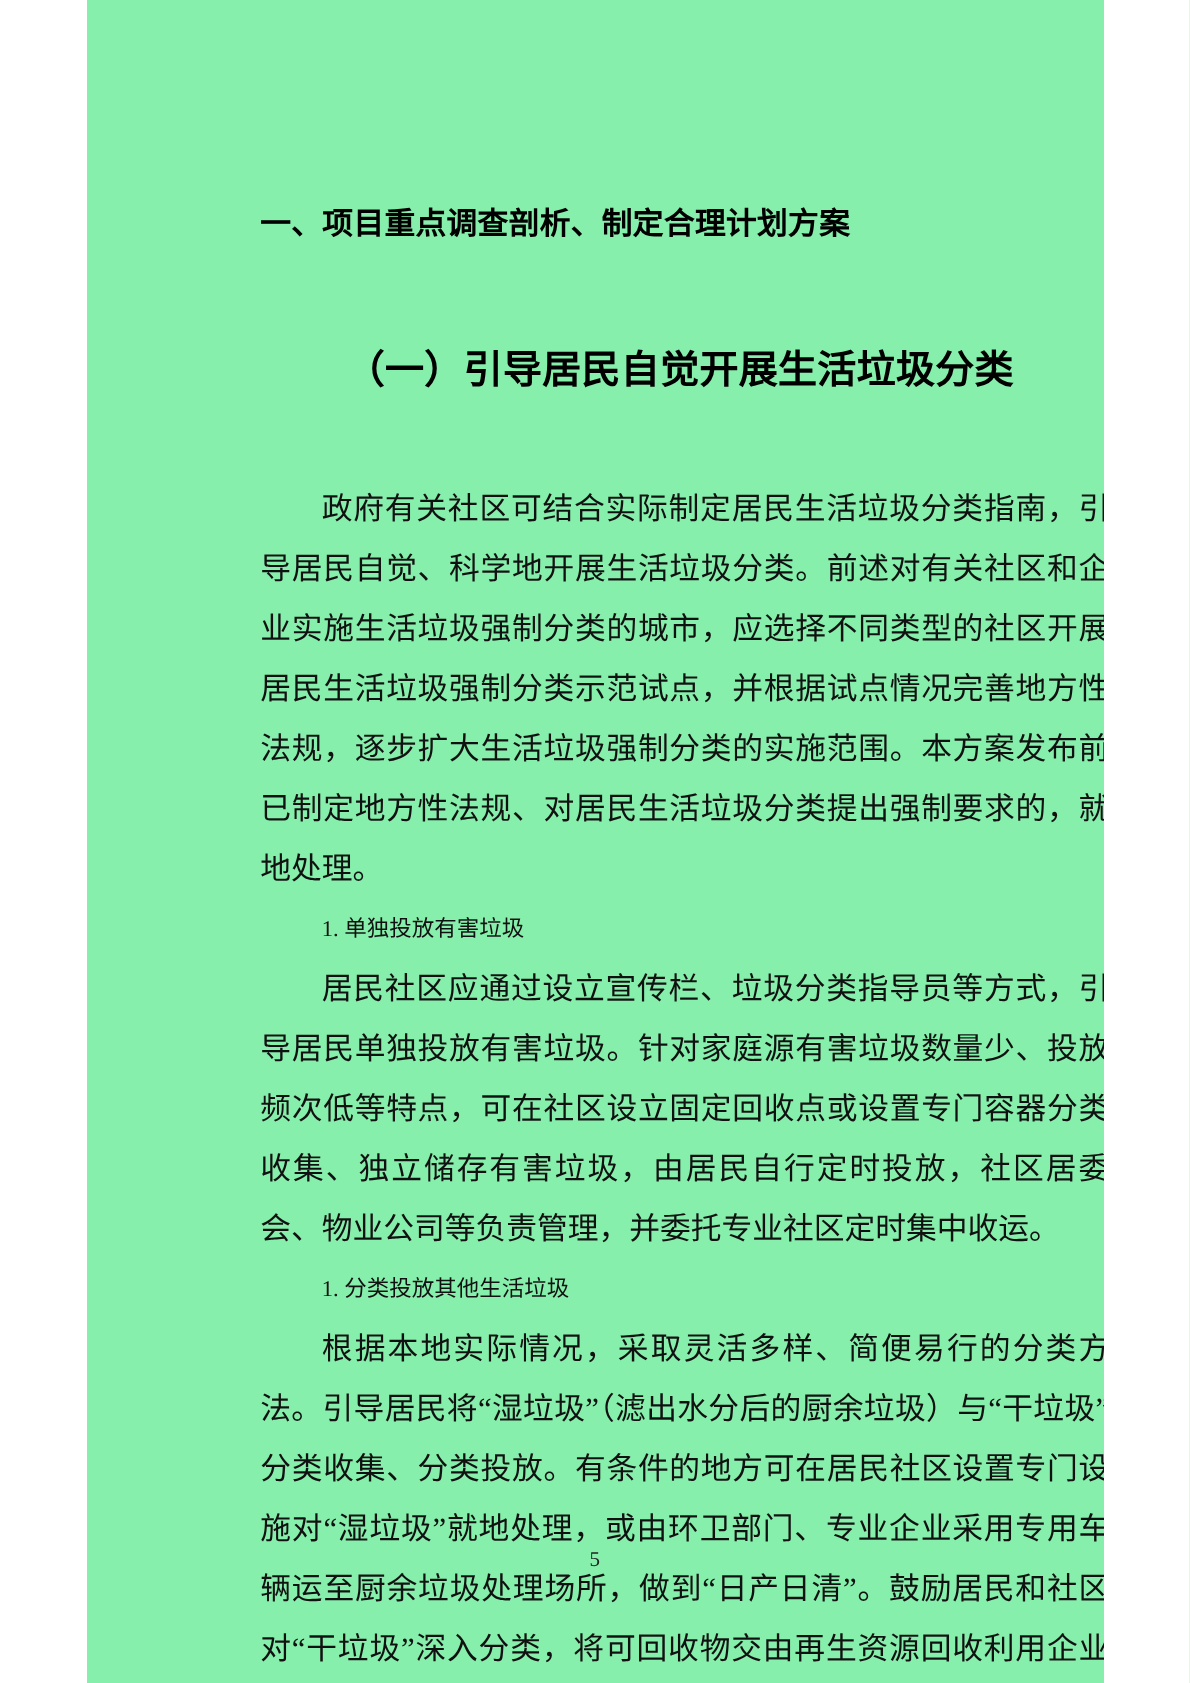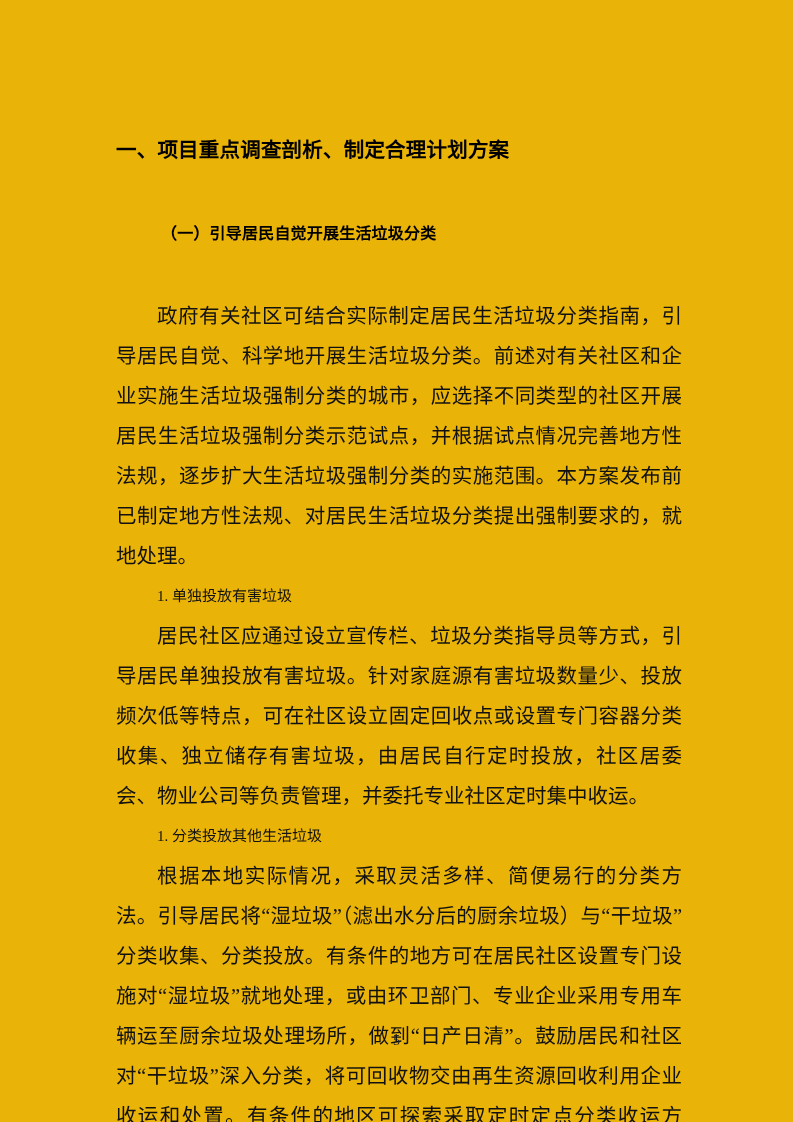--- a/index.html
+++ b/index.html
@@ -4,24 +4,24 @@
 <title>Document Page</title>
 <style>
   html, body {
     margin: 0;
     padding: 0;
     background: #ffffff;
   }
 
   .page {
     position: relative;
-    width: 793px;
+    width: 678px;
     height: 1122px;
     margin: 0 auto;
-    background: #eab308;
+    background: #86efac;
     overflow: hidden;
     box-sizing: border-box;
   }
 
   .content {
     position: absolute;
     left: 116px;
     top: 130px;
     width: 566px;
   }
@@ -39,25 +39,25 @@
   }
 
   .gap-after-h1 {
     height: 40px;
   }
 
   
   .h2 {
     font-family: "Liberation Sans", "DejaVu Sans", sans-serif;
     font-weight: bold;
-    font-size: 16px;
+    font-size: 26px;
     line-height: 40px;
     color: #000000;
     letter-spacing: 0.2px;
-    margin: 4px;
+    margin: 16px;
     text-indent: 41px;
     white-space: nowrap;
   }
 
   .gap-after-h2 {
     height: 38px;
   }
 
   
   .para {

